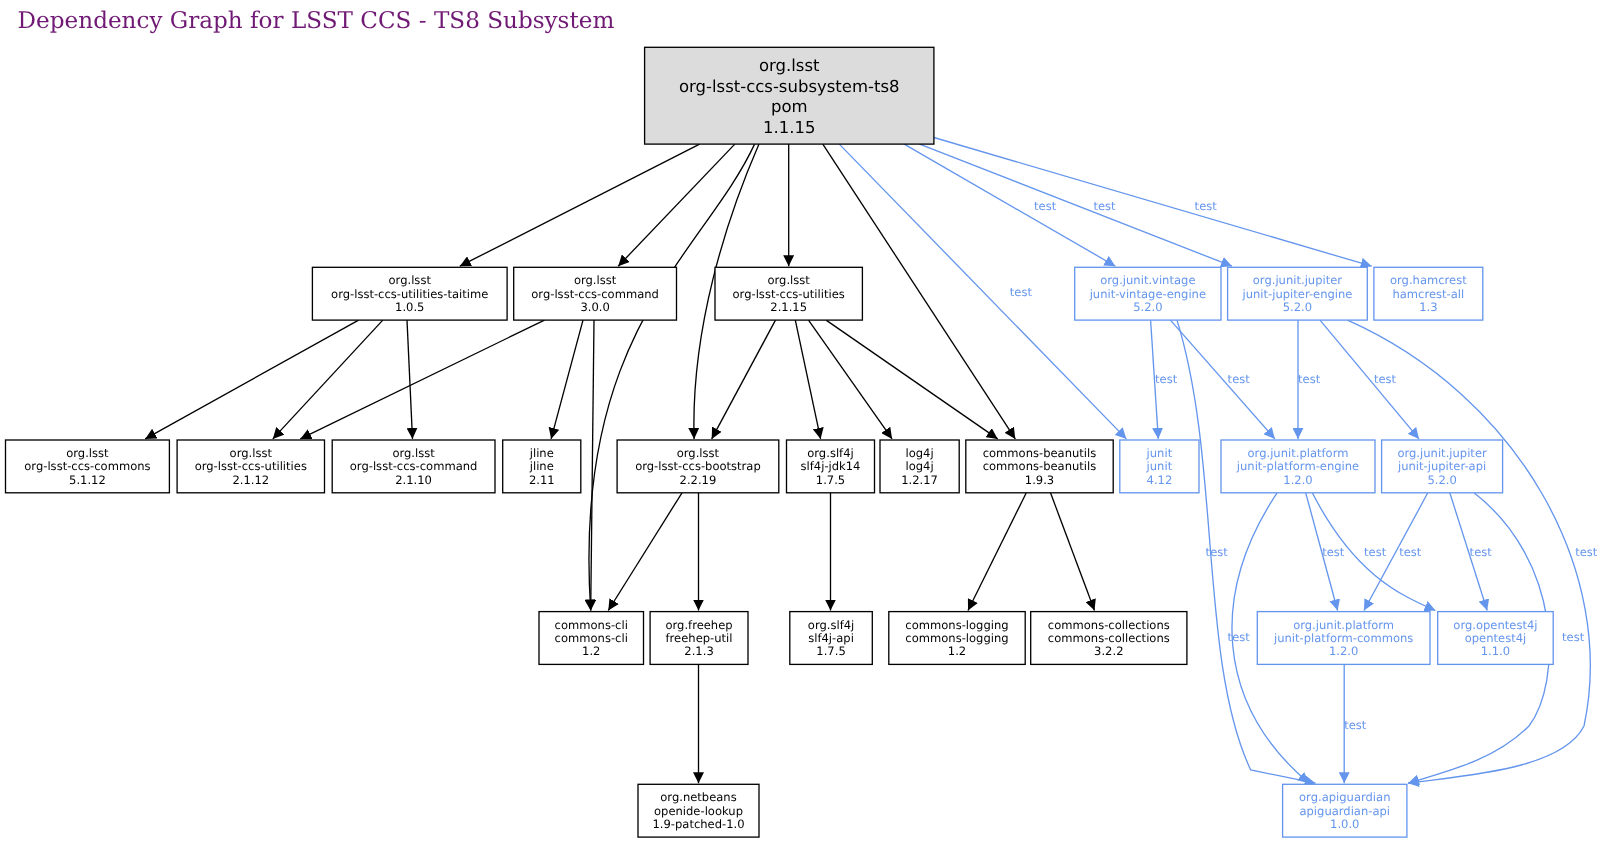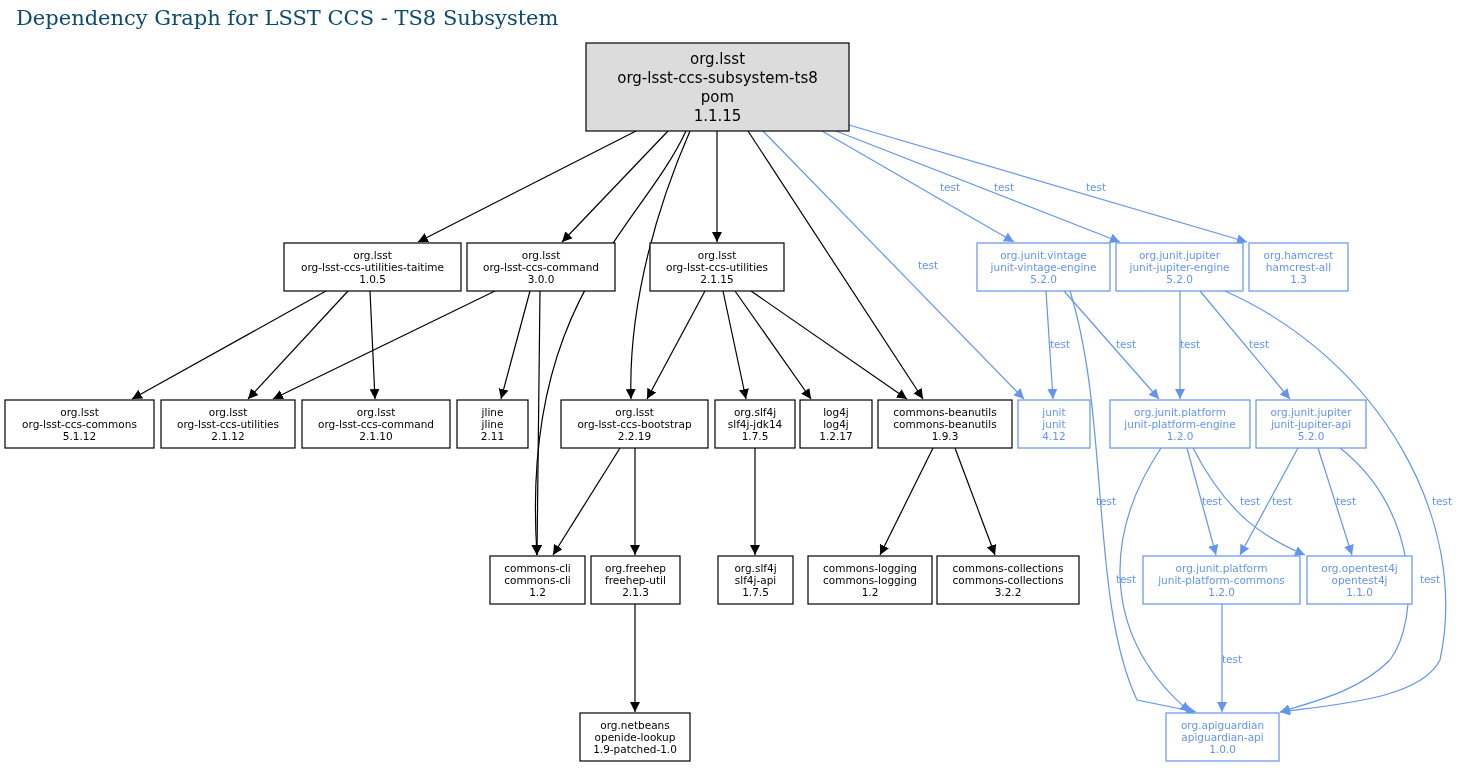--- a/index.html
+++ b/index.html
@@ -1,19 +1,19 @@
 <!DOCTYPE html>
 <html><head>
 <meta charset="utf-8">
 <style>
   html, body { margin: 0; padding: 0; background: #ffffff; }
   body { width: 1461px; height: 768px; overflow: hidden; position: relative; }
   #title {
     position: absolute; left: 16px; top: 6px;
-    font-family: "DejaVu Serif", serif; font-size: 21px; color: #0c4a6e;
+    font-family: "DejaVu Serif", serif; font-size: 21px; color: #701a75;
     white-space: nowrap;
   }
   svg#graph { position: absolute; left: 0; top: 0; }
   .node-box { stroke-width: 1.2; }
   .node-text { font-family: "DejaVu Sans", sans-serif; font-size: 10.5px; text-anchor: middle; }
   .root-text { font-family: "DejaVu Sans", sans-serif; font-size: 15px; text-anchor: middle; }
   .edge-path { fill: none; stroke-width: 1.2; }
   .edge-label { font-family: "DejaVu Sans", sans-serif; font-size: 10.5px; }
 </style>
 </head>

